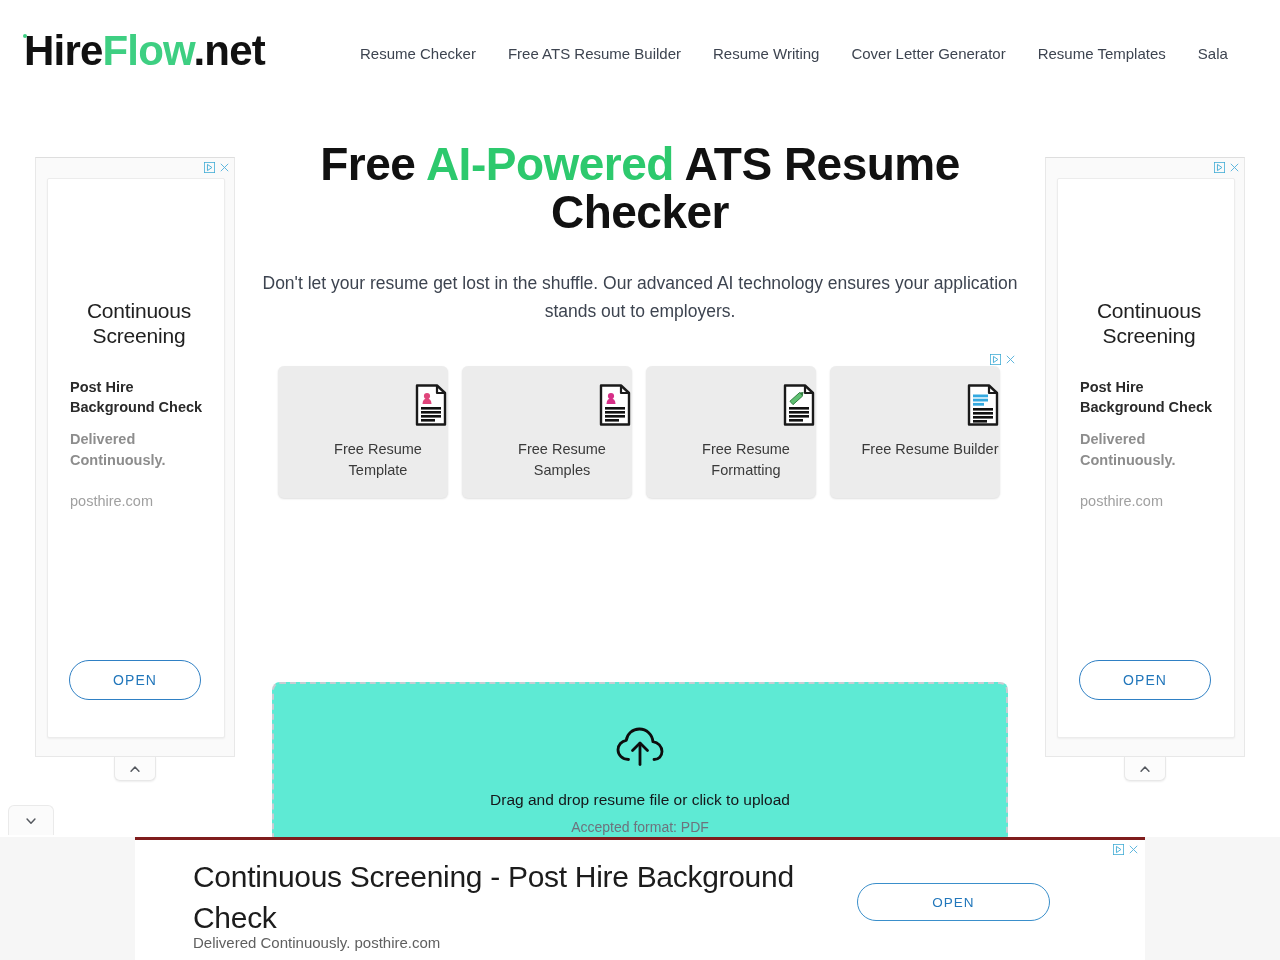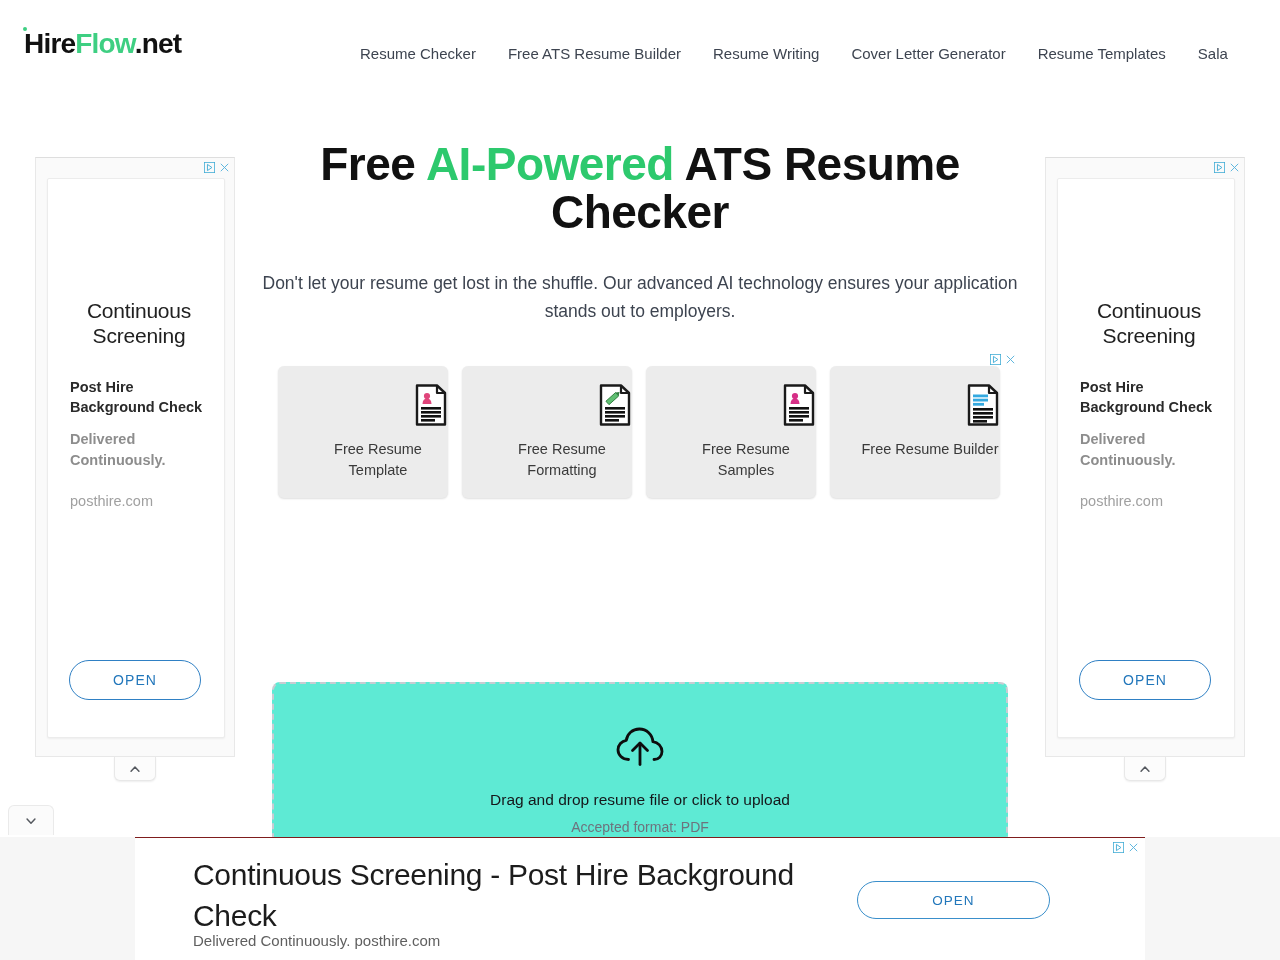--- a/index.html
+++ b/index.html
@@ -24,21 +24,21 @@
     height: 105px;
     background: #ffffff;
     display: flex;
     align-items: flex-start;
   }
 
   .logo {
     position: absolute;
     left: 22px;
     top: 30px;
-    font-size: 28px;
+    font-size: 42px;
     font-weight: bold;
     letter-spacing: -0.8px;
     white-space: nowrap;
     line-height: 1;
     color: #111111;
   }
   .logo .dot-sup {
     display: inline-block;
     width: 4px; height: 4px;
     border-radius: 50%;
@@ -318,21 +318,21 @@
   }
 
   
   .bottom-banner {
     position: absolute;
     left: 135px;
     top: 837px;
     width: 1010px;
     height: 123px;
     background: #ffffff;
-    border-top: 1px solid #7f1d1d;
+    border-top: 3px solid #7f1d1d;
     z-index: 10;
   }
   .bb-strip {
     position: absolute;
     left: 0; top: 0;
     width: 1010px;
     height: 123px;
     background: #ffffff;
   }
   .bb-headline {
@@ -496,20 +496,34 @@
         <path d="M3 1.5 H23 L31 9 V40.5 H3 Z" fill="#ffffff" stroke="#1a1a1a" stroke-width="2.4" stroke-linejoin="round"></path>
         <path d="M23 1.5 V9 H31" fill="none" stroke="#1a1a1a" stroke-width="2.2" stroke-linejoin="round"></path>
         <circle cx="13" cy="12" r="3.1" fill="#e0457b"></circle>
         <path d="M8.5 20 C8.5 16.4 10.6 14.6 13 14.6 C15.4 14.6 17.5 16.4 17.5 20 Z" fill="#e0457b"></path>
         <rect x="7" y="23" width="20" height="2.6" fill="#111"></rect>
         <rect x="7" y="27" width="20" height="2.6" fill="#111"></rect>
         <rect x="7" y="31" width="20" height="2.6" fill="#111"></rect>
         <rect x="7" y="35" width="14" height="2.6" fill="#111"></rect>
       </svg>
       <div class="res-card-label">Free Resume Template</div>
+    </div>
+
+    <div class="res-card">
+      <svg class="res-card-icon" viewBox="0 0 34 42">
+        <path d="M3 1.5 H23 L31 9 V40.5 H3 Z" fill="#ffffff" stroke="#1a1a1a" stroke-width="2.4" stroke-linejoin="round"></path>
+        <path d="M23 1.5 V9 H31" fill="none" stroke="#1a1a1a" stroke-width="2.2" stroke-linejoin="round"></path>
+        <circle cx="13" cy="12" r="3.1" fill="#d62f87"></circle>
+        <path d="M8.5 20 C8.5 16.4 10.6 14.6 13 14.6 C15.4 14.6 17.5 16.4 17.5 20 Z" fill="#d62f87"></path>
+        <rect x="7" y="23" width="20" height="2.6" fill="#111"></rect>
+        <rect x="7" y="27" width="20" height="2.6" fill="#111"></rect>
+        <rect x="7" y="31" width="20" height="2.6" fill="#111"></rect>
+        <rect x="7" y="35" width="14" height="2.6" fill="#111"></rect>
+      </svg>
+      <div class="res-card-label">Free Resume Samples</div>
     </div>
 
     <div class="res-card">
       <svg class="res-card-icon" viewBox="0 0 34 42">
         <path d="M3 1.5 H23 L31 9 V40.5 H3 Z" fill="#ffffff" stroke="#1a1a1a" stroke-width="2.4" stroke-linejoin="round"></path>
         <path d="M23 1.5 V9 H31" fill="none" stroke="#1a1a1a" stroke-width="2.2" stroke-linejoin="round"></path>
         <g transform="rotate(-42 14 15)">
           <rect x="8" y="12.6" width="13" height="4.6" fill="#5fbf72" stroke="#2f7d3f" stroke-width="0.9"></rect>
           <path d="M21 12.6 L24.2 14.9 L21 17.2 Z" fill="#2f7d3f"></path>
         </g>
@@ -518,34 +532,20 @@
         <rect x="7" y="31" width="20" height="2.6" fill="#111"></rect>
         <rect x="7" y="35" width="14" height="2.6" fill="#111"></rect>
       </svg>
       <div class="res-card-label">Free Resume Formatting</div>
     </div>
 
     <div class="res-card">
       <svg class="res-card-icon" viewBox="0 0 34 42">
         <path d="M3 1.5 H23 L31 9 V40.5 H3 Z" fill="#ffffff" stroke="#1a1a1a" stroke-width="2.4" stroke-linejoin="round"></path>
         <path d="M23 1.5 V9 H31" fill="none" stroke="#1a1a1a" stroke-width="2.2" stroke-linejoin="round"></path>
-        <circle cx="13" cy="12" r="3.1" fill="#d62f87"></circle>
-        <path d="M8.5 20 C8.5 16.4 10.6 14.6 13 14.6 C15.4 14.6 17.5 16.4 17.5 20 Z" fill="#d62f87"></path>
-        <rect x="7" y="23" width="20" height="2.6" fill="#111"></rect>
-        <rect x="7" y="27" width="20" height="2.6" fill="#111"></rect>
-        <rect x="7" y="31" width="20" height="2.6" fill="#111"></rect>
-        <rect x="7" y="35" width="14" height="2.6" fill="#111"></rect>
-      </svg>
-      <div class="res-card-label">Free Resume Samples</div>
-    </div>
-
-    <div class="res-card">
-      <svg class="res-card-icon" viewBox="0 0 34 42">
-        <path d="M3 1.5 H23 L31 9 V40.5 H3 Z" fill="#ffffff" stroke="#1a1a1a" stroke-width="2.4" stroke-linejoin="round"></path>
-        <path d="M23 1.5 V9 H31" fill="none" stroke="#1a1a1a" stroke-width="2.2" stroke-linejoin="round"></path>
         <rect x="7" y="10.5" width="15" height="2.8" fill="#34a9e0"></rect>
         <rect x="7" y="14.7" width="15" height="2.8" fill="#34a9e0"></rect>
         <rect x="7" y="18.9" width="11" height="2.8" fill="#34a9e0"></rect>
         <rect x="7" y="24" width="20" height="2.6" fill="#111"></rect>
         <rect x="7" y="28" width="20" height="2.6" fill="#111"></rect>
         <rect x="7" y="32" width="20" height="2.6" fill="#111"></rect>
         <rect x="7" y="36" width="14" height="2.6" fill="#111"></rect>
       </svg>
       <div class="res-card-label">Free Resume Builder</div>
     </div>

